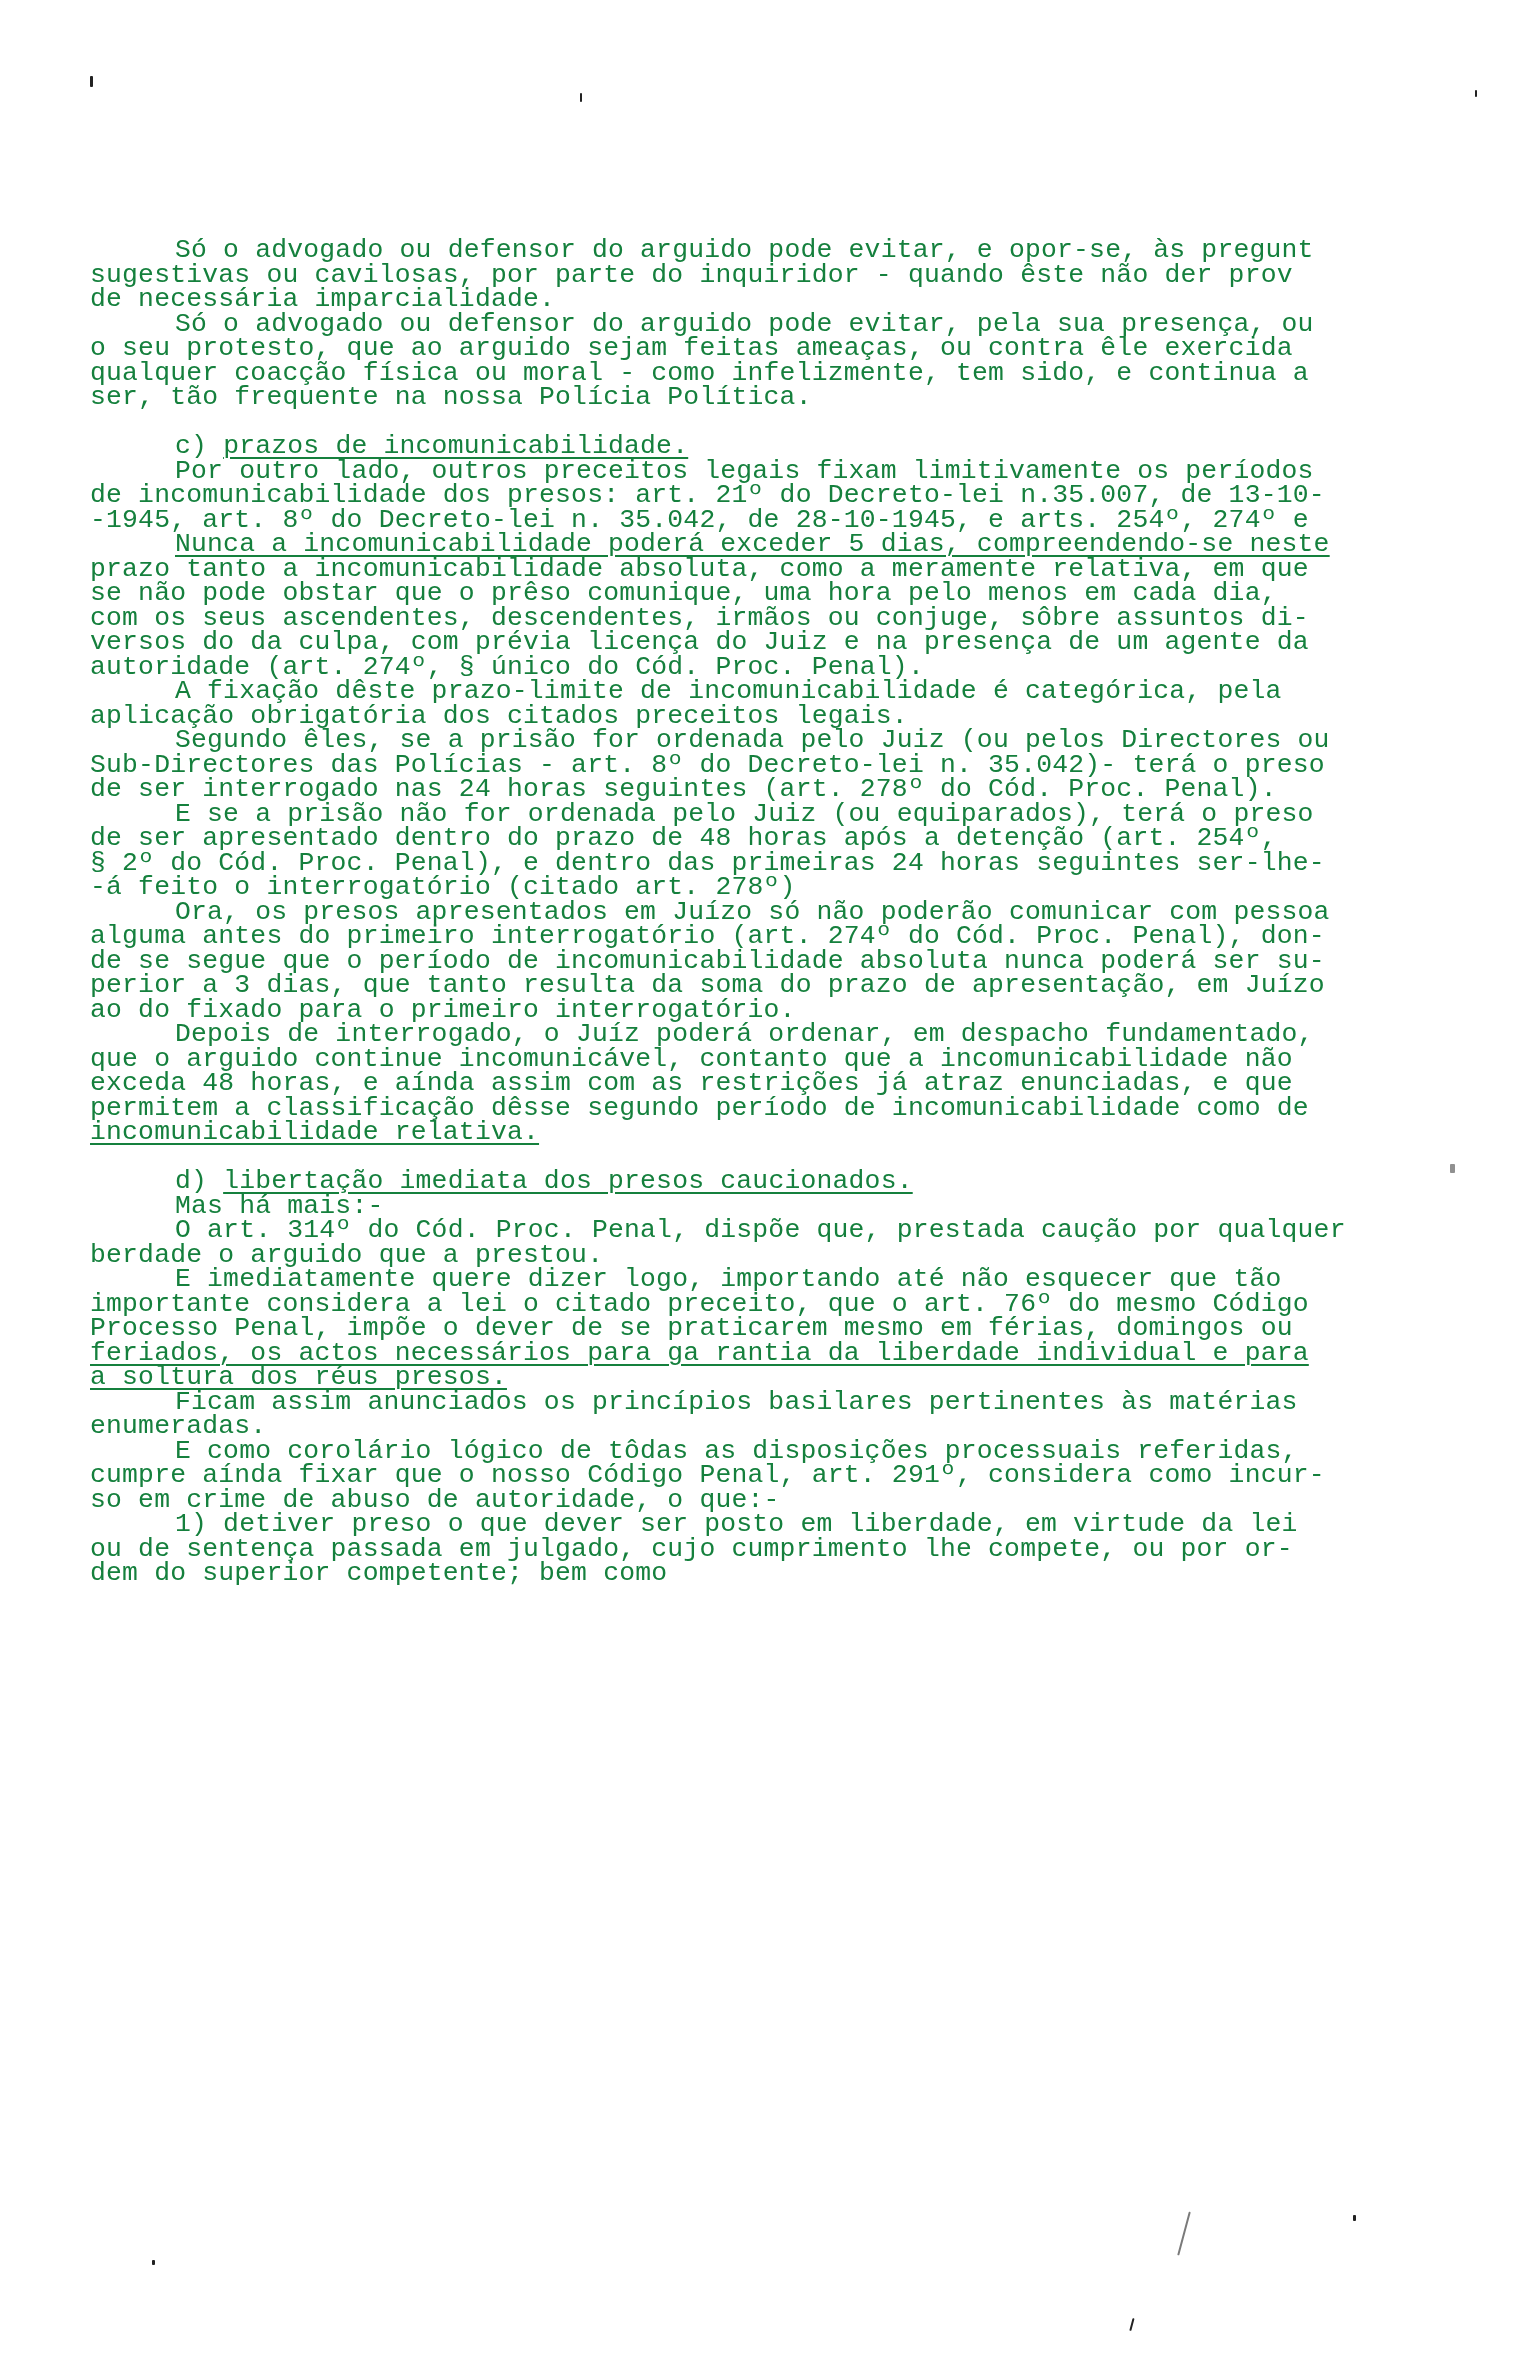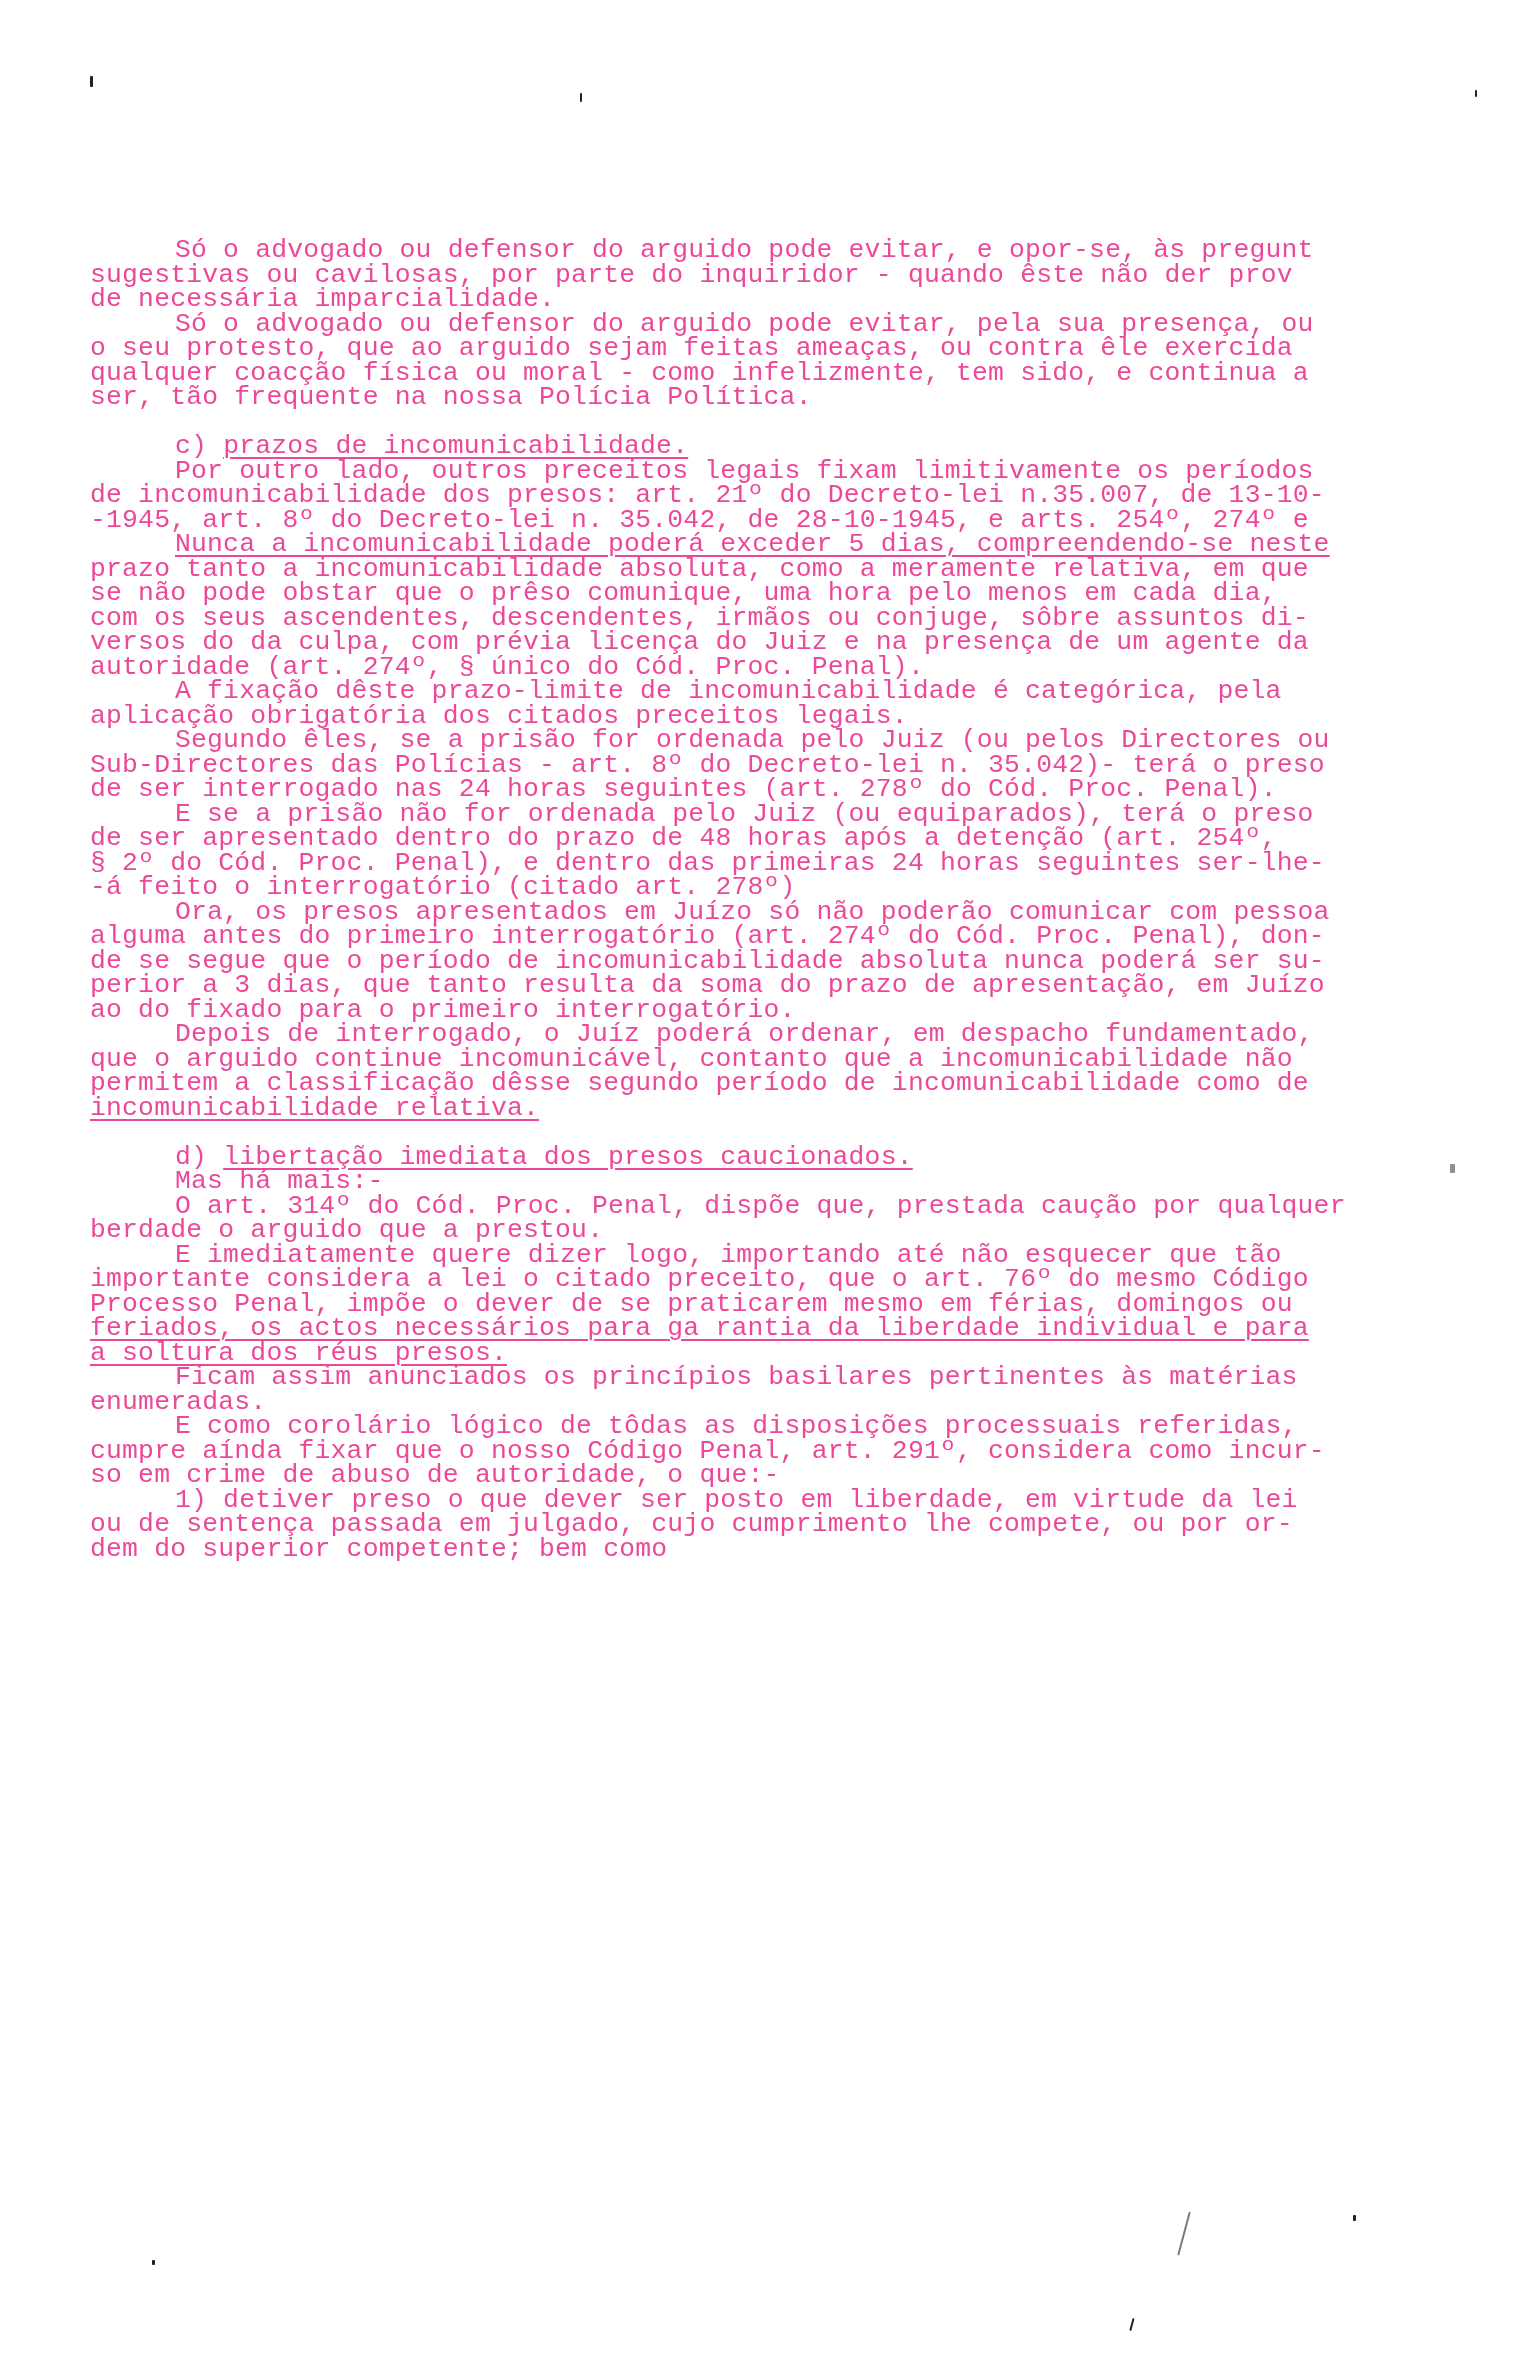--- a/index.html
+++ b/index.html
@@ -1,20 +1,20 @@
 <!DOCTYPE html>
 <html style="font-size:14.3px"><head>
 <meta charset="utf-8">
 <style>
   html, body { margin: 0; padding: 0; background: #ffffff; }
   body { width: 1532px; height: 2377px; position: relative; overflow: hidden; }
   .page {
     position: absolute; left: 90px; top: 238px; width: 1396px;
     font-family: "Liberation Mono", "DejaVu Sans Mono", monospace;
-    font-size: 26.4px; line-height: 24.5px; color: #ec4899;
+    font-size: 26.4px; line-height: 24.5px; color: #15803d;
     letter-spacing: 0.2px;
   }
   .line { white-space: pre; height: 24.5px; }
   .gap { height: 24.5px; }
   .ind { padding-left: 85px; }
   u, .ul { text-decoration: underline; text-decoration-thickness: 1.8px; text-underline-offset: 3.6px; }
   .speck { position: absolute; background: #222; border-radius: 0.9px; }
 </style>
 </head>
 <body>
@@ -57,20 +57,21 @@
   <div class="line">-á feito o interrogatório (citado art. 278º)</div>
 
   <div class="line ind">Ora, os presos apresentados em Juízo só não poderão comunicar com pessoa</div>
   <div class="line">alguma antes do primeiro interrogatório (art. 274º do Cód. Proc. Penal), don-</div>
   <div class="line">de se segue que o período de incomunicabilidade absoluta nunca poderá ser su-</div>
   <div class="line">perior a 3 dias, que tanto resulta da soma do prazo de apresentação, em Juízo</div>
   <div class="line">ao do fixado para o primeiro interrogatório.</div>
 
   <div class="line ind">Depois de interrogado, o Juíz poderá ordenar, em despacho fundamentado,</div>
   <div class="line">que o arguido continue incomunicável, contanto que a incomunicabilidade não</div>
+  <div class="line">exceda 48 horas, e aínda assim com as restrições já atraz enunciadas, e que</div>
   <div class="line">permitem a classificação dêsse segundo período de incomunicabilidade como de</div>
   <div class="line ul">incomunicabilidade relativa.</div>
   <div class="gap"></div>
 
   <div class="line ind"><span>d)</span> <span class="ul">libertação imediata dos presos caucionados.</span></div>
 
   <div class="line ind">Mas há mais:-</div>
 
   <div class="line ind">O art. 314º do Cód. Proc. Penal, dispõe que, prestada caução por qualquer</div>
   <div class="line">berdade o arguido que a prestou.</div>

